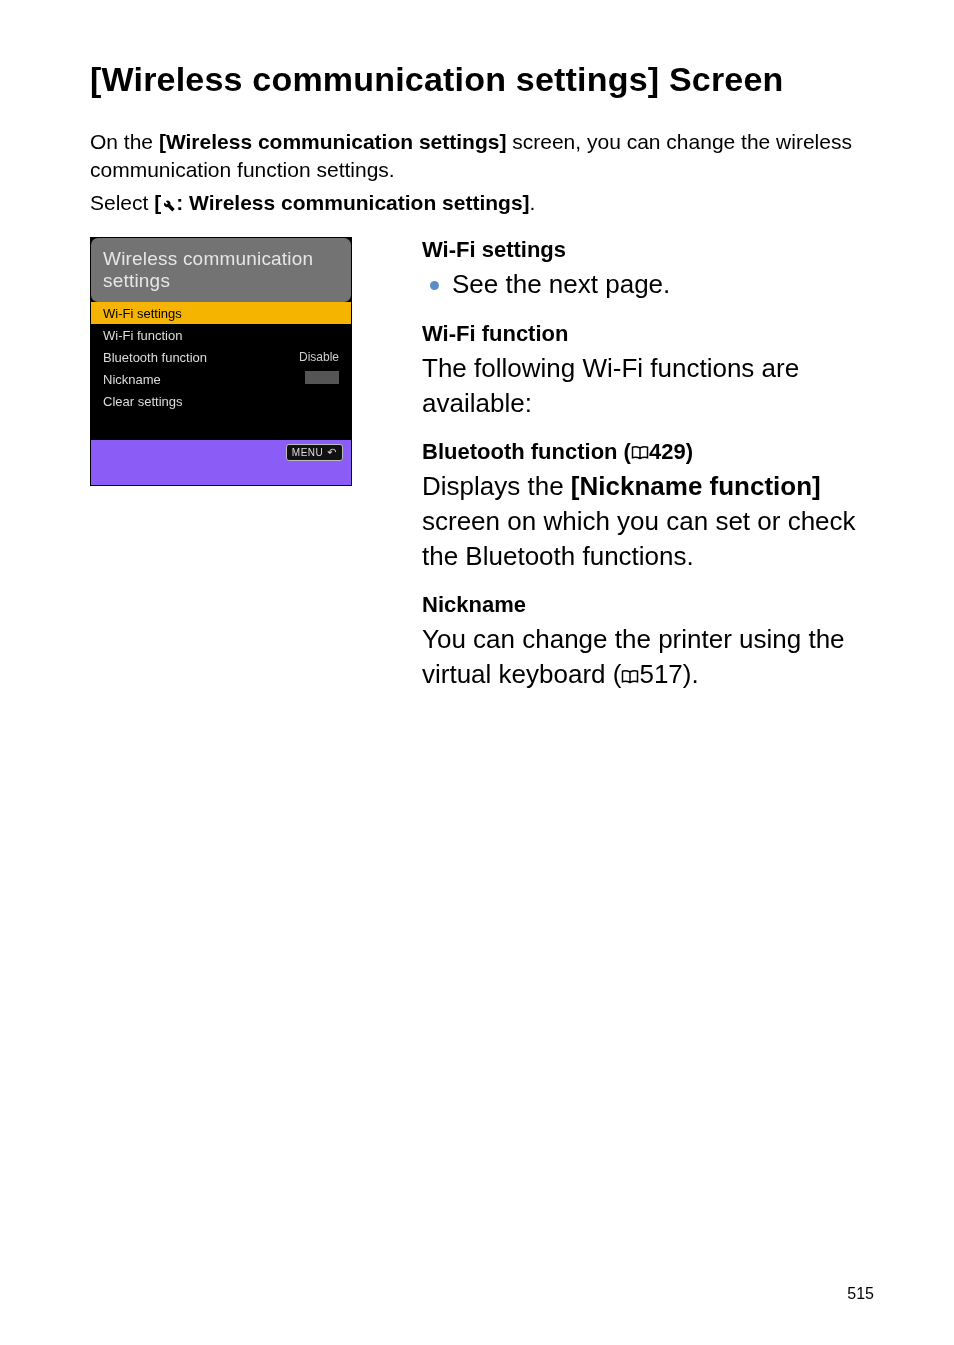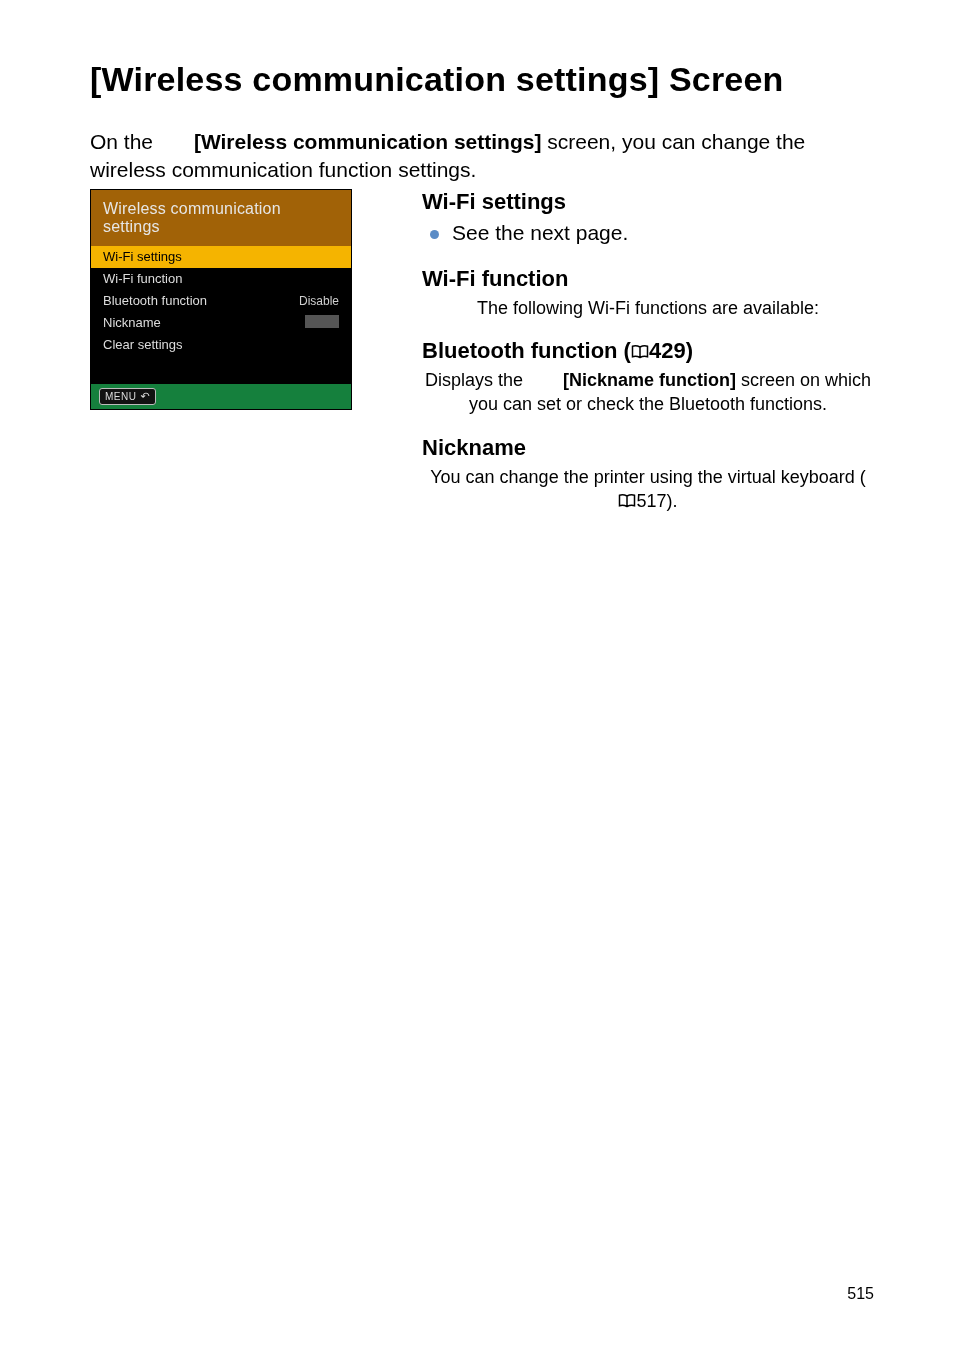--- a/index.html
+++ b/index.html
@@ -37,48 +37,49 @@
   }
   
   .lcd {
     flex: 0 0 262px;
     background: #000;
     color: #ddd;
     font-family: Arial, sans-serif;
     border: 1px solid #000;
   }
   .lcd-header {
-    background: #a16207;
+    background: #737373;
     color: #e6e6e6;
     padding: 10px 12px;
-    font-size: 16px;
+    font-size: 19px;
     letter-spacing: 0.2px;
+    border-radius: 7px;
   }
   .lcd-row {
     display: flex;
     justify-content: space-between;
     align-items: center;
     padding: 2px 12px;
     font-size: 13px;
     height: 22px;
   }
   .lcd-row.selected {
     background: #f5b400;
     color: #000;
   }
   .lcd-row .val { color: #cfcfcf; font-size: 12px; }
   .lcd-row.selected .val { color: #000; }
   .lcd-body { background:#000; padding-bottom:4px; }
   .lcd-spacer { height: 24px; background:#000; }
   .lcd-footer {
     display: flex;
-    justify-content: flex-start;
+    justify-content: flex-end;
     align-items: center;
-    padding: 4px 8px 4px;
-    background:#15803d;
+    padding: 4px 8px 24px;
+    background:#8b5cf6;
   }
   .menu-pill {
     display: inline-flex;
     align-items: center;
     gap: 4px;
     border: 1px solid #bbb;
     border-radius: 3px;
     padding: 1px 5px;
     font-size: 10px;
     color: #ddd;
@@ -95,45 +96,44 @@
 
   
   .descs { flex: 1; }
   .sec { margin-bottom: 18px; }
   .sec-h {
     font-size: 22px;
     font-weight: bold;
     margin-bottom: 4px;
   }
   .sec-p {
-    font-size: 18px;
+    font-size: 26px;
     line-height: 1.35;
-    text-align: center;
   }
   ul.bul {
     list-style: none;
     padding-left: 18px;
   }
   ul.bul li {
     position: relative;
-    font-size: 21px;
+    font-size: 26px;
     line-height: 1.38;
     padding-left: 12px;
   }
   ul.bul li::before {
     content: "";
     position: absolute;
     left: -10px;
     top: 0.52em;
     width: 9px;
     height: 9px;
     border-radius: 50%;
     background: #5b8cc6;
   }
-  .bold { font-weight: bold; margin-left: 35px; }
+  .bold { font-weight: bold; }
 
   .book-icon {
     display:inline-block;
     vertical-align: -1px;
   }
   .book-icon svg { display:block; }
 
   .wrench-icon {
     display:inline-block;
     vertical-align: -2px;
@@ -147,20 +147,25 @@
   }
 </style>
 </head>
 <body>
 
 <div class="page">
   <h1 class="page-title">[Wireless communication settings] Screen</h1>
 
   <p class="intro">
     <span>On the </span><span class="bold">[Wireless communication settings]</span><span> screen, you can change the wireless communication function settings.</span>
+  </p>
+  <p class="select-line">
+    <span>Select </span><span class="bold"><span>[</span><span class="wrench-icon"><svg width="15" height="15" viewBox="0 0 24 24">
+            <path fill="#000" d="M22 19l-7-7c.6-1.6.2-3.5-1.1-4.8-1.7-1.7-4.3-1.9-6.2-.6l3.4 3.4-2.1 2.1L5.6 8.7c-1.3 1.9-1.1 4.5.6 6.2 1.3 1.3 3.2 1.7 4.8 1.1l7 7 4-4z"></path>
+          </svg></span><span>: Wireless communication settings]</span></span><span>.</span>
   </p>
 
   <div class="columns">
 
     <div class="lcd">
       <div class="lcd-header">Wireless communication settings</div>
       <div class="lcd-body">
         <div class="lcd-row selected">
           <span>Wi-Fi settings</span>
           <span class="val"></span>

